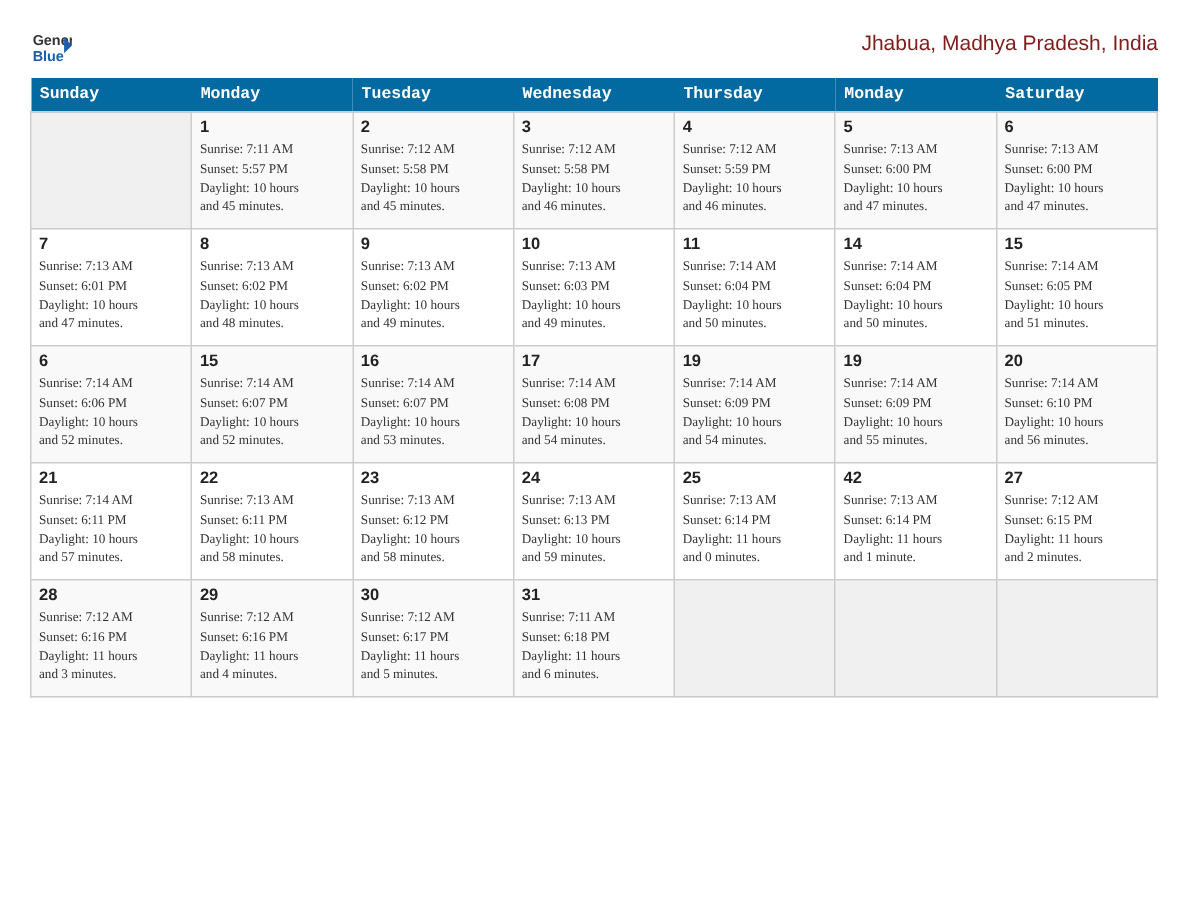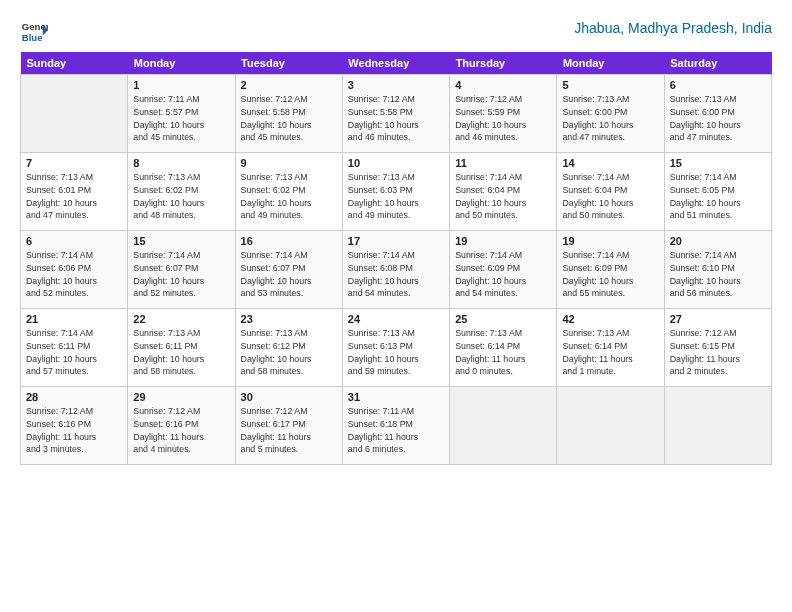--- a/index.html
+++ b/index.html
@@ -34,36 +34,37 @@
       text-align: right;
     }
     .calendar-title {
       font-size: 30px;
       font-weight: bold;
       color: #222;
       line-height: 1.1;
     }
     .calendar-subtitle {
       font-size: 14px;
-      color: #0369a1;
+      color: #7f1d1d;
       margin-top: 2px;
     }
     table {
       width: 100%;
       border-collapse: collapse;
       table-layout: fixed;
       font-size: 9.5px;
     }
     thead tr th {
-      background-color: #6d28d9;
+      background-color: #0369a1;
       color: #fff;
       text-align: left;
       padding: 5px 6px;
       font-size: 11px;
       font-weight: bold;
+      font-family: Liberation Mono, monospace;
     }
     tbody tr td {
       border: 1px solid #ccc;
       vertical-align: top;
       padding: 4px 5px;
       height: 78px;
       background: #fff;
     }
     tbody tr:nth-child(odd) td {
       background: #f9f9f9;
@@ -72,20 +73,21 @@
       font-weight: bold;
       font-size: 11px;
       color: #222;
       display: block;
       margin-bottom: 2px;
     }
     .day-info {
       font-size: 8.8px;
       color: #333;
       line-height: 1.45;
+      font-family: Liberation Serif, serif;
     }
     .empty-cell {
       background: #f0f0f0 !important;
     }
   </style>
 </head>
 <body>
 
 <div class="page">
   <div class="header">

